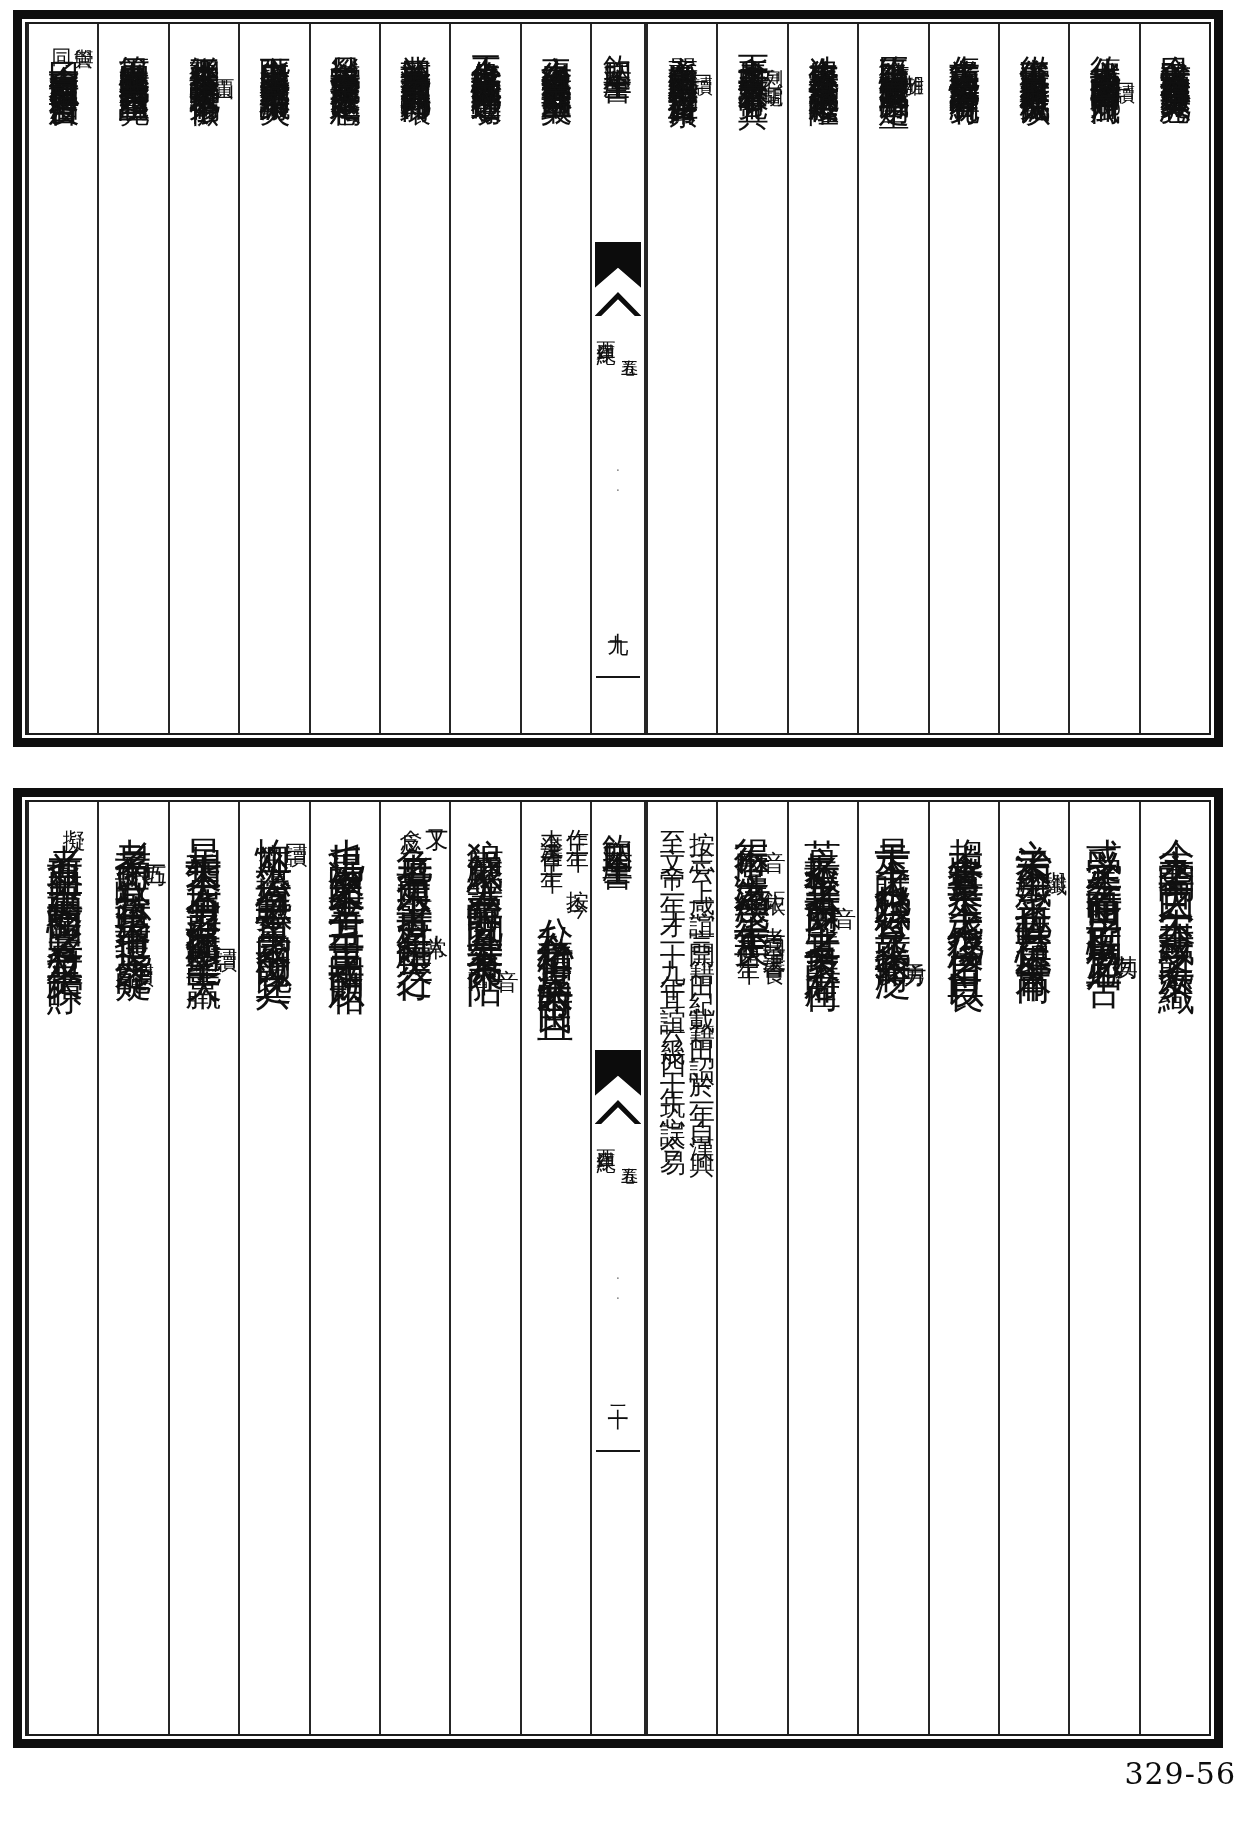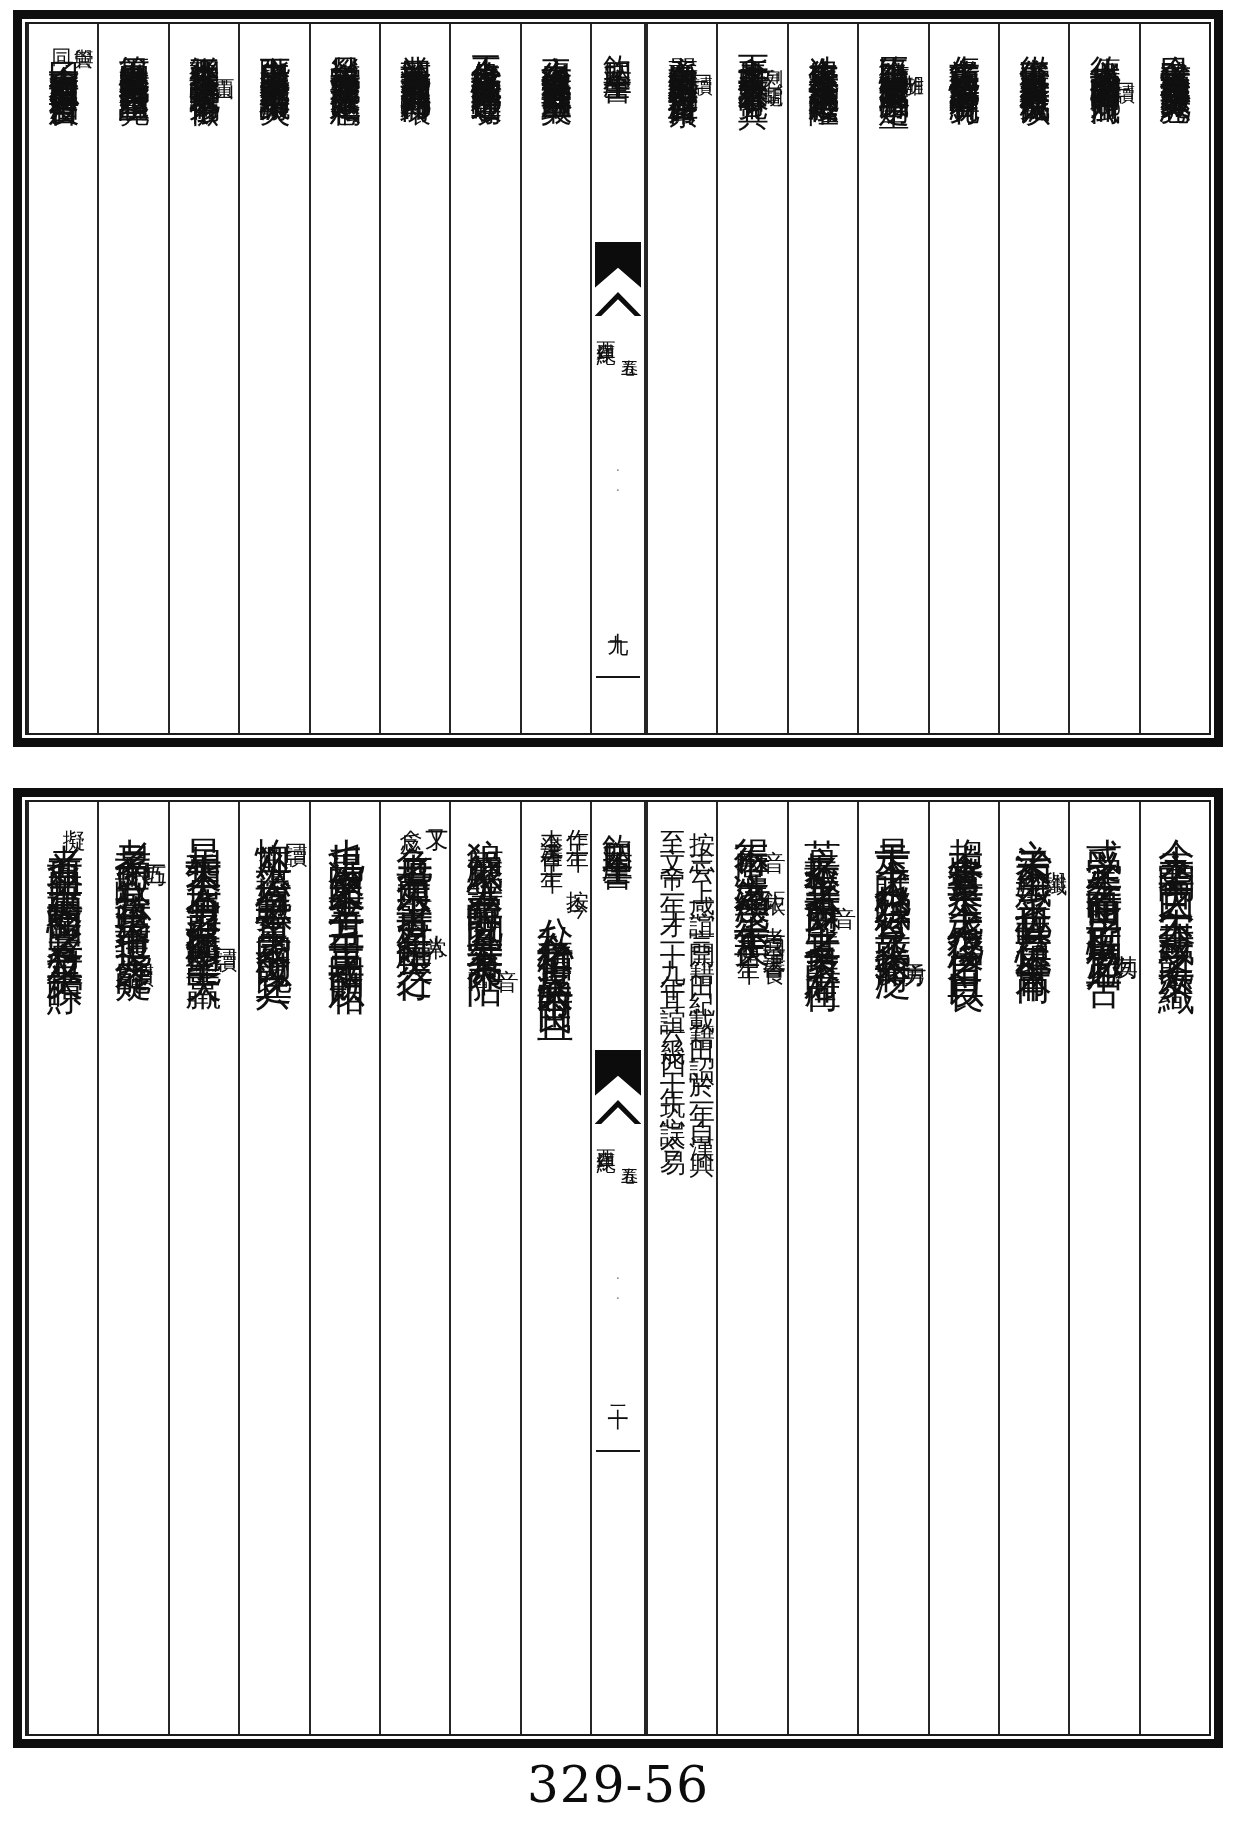--- a/index.html
+++ b/index.html
@@ -78,22 +78,22 @@
   .bx-page{
     position:absolute;writing-mode:vertical-rl;text-orientation:upright;
     font-size:21px;letter-spacing:2px;left:50%;transform:translateX(-50%);
   }
   .b0 .bx-page{top:592px;}
   .b1 .bx-page{top:588px;}
   .bx-rule{position:absolute;left:8%;width:84%;height:2px;background:#151515;}
   .b0 .bx-rule{top:652px;}
   .b1 .bx-rule{top:648px;}
   .footer-number{
-    position:absolute;top:1756px;left:0;width:100%;text-align:center;
-    font-size:50px;letter-spacing:1px;color:#0c0c0c;
+    position:absolute;top:1756px;left:0;width:100%;text-align:right;
+    font-size:30px;letter-spacing:1px;color:#0c0c0c;
     font-family:"DejaVu Serif","Liberation Serif",serif;
   }
 </style>
 </head>
 <body>
 
 <div class="block-outer b0">
   <div class="block-inner">
     <div class="colgroup">
         <div class="col"><span>令民雖老羸癃疾扶杖而往聽之願少須臾毋死思見</span></div>

